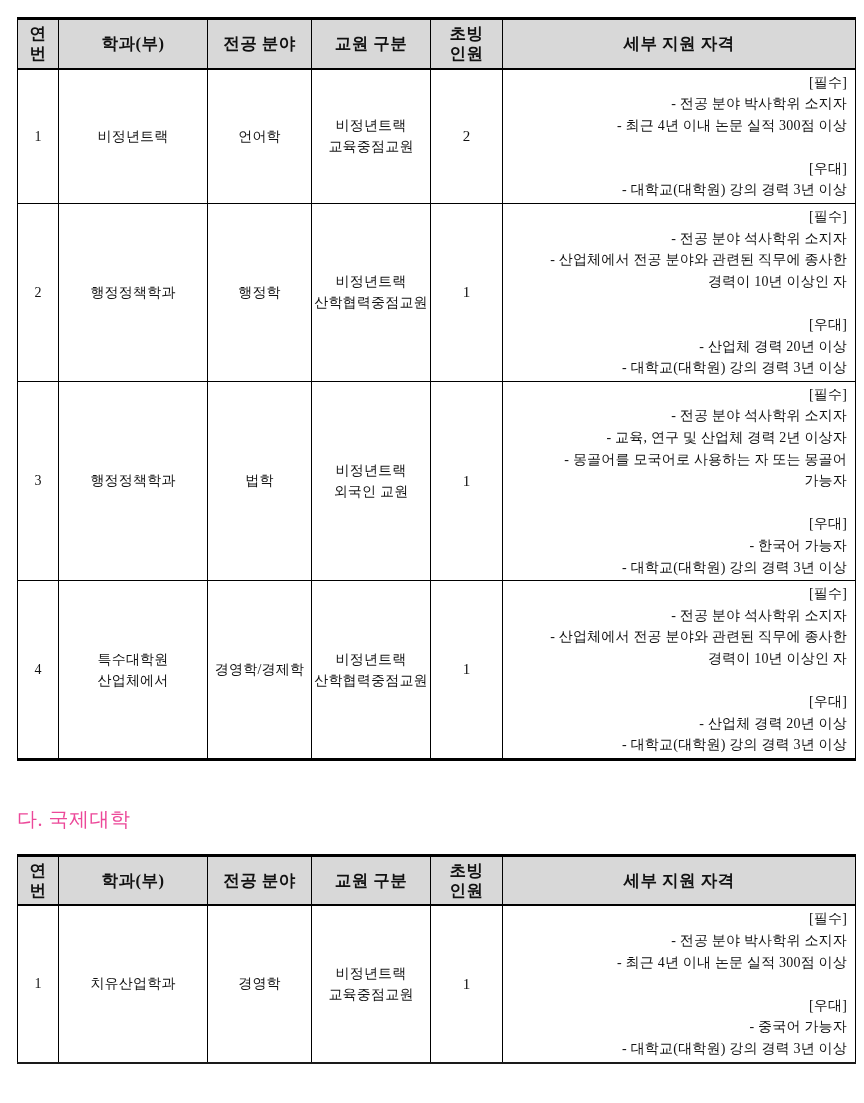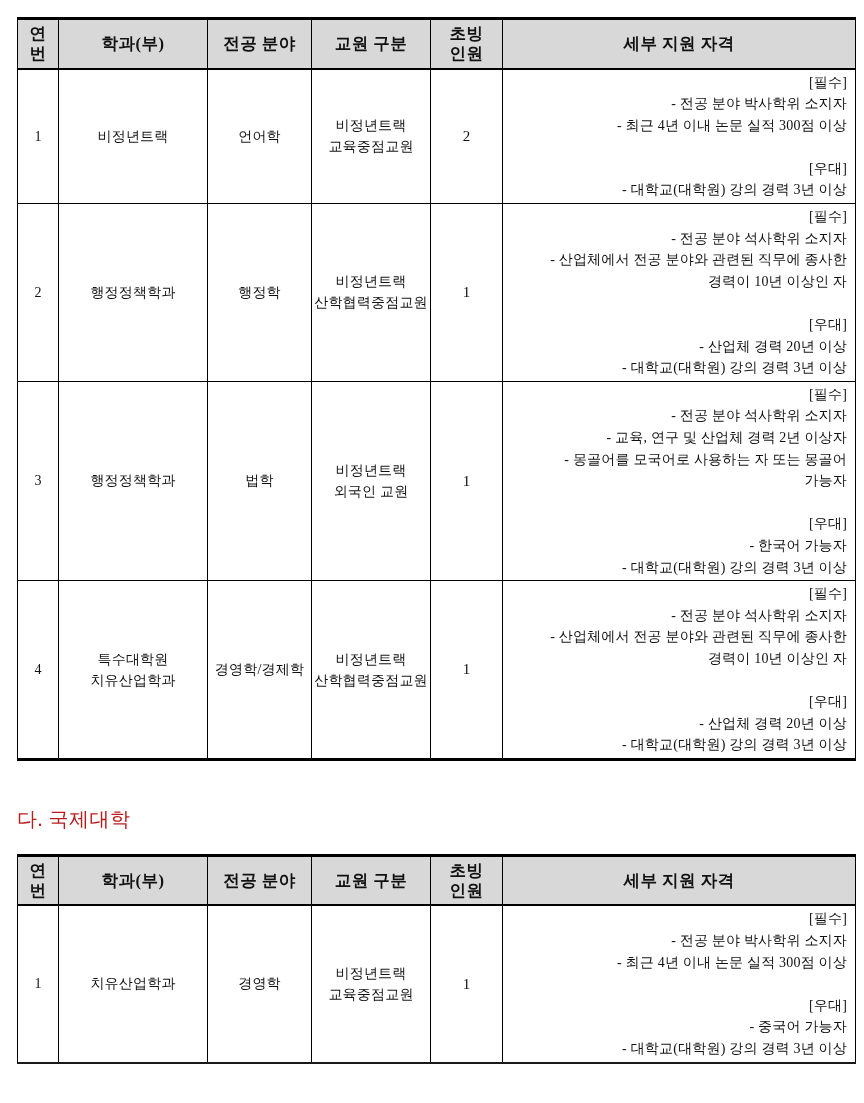--- a/index.html
+++ b/index.html
@@ -59,21 +59,21 @@
   }
   tbody td.count { font-size: 15px; }
   tr.h135 { height: 135px; }
   tr.h165 { height: 165px; }
   tr.h195 { height: 195px; }
   tr.h146 { height: 146px; }
   .section-heading {
     margin: 45px 0 16px 17px;
     font-size: 20px;
     letter-spacing: 0.5px;
-    color: #b91c1c;
+    color: #ec4899;
   }
 </style>
 </head>
 <body>
 
 <div class="page">
 
   <table class="recruit t1">
     <colgroup>
       <col class="c-no">
@@ -139,21 +139,21 @@
 - 몽골어를 모국어로 사용하는 자 또는 몽골어
   가능자
 
 [우대]
 - 한국어 가능자
 - 대학교(대학원) 강의 경력 3년 이상</td>
       </tr>
       <tr class="h165">
         <td>4</td>
         <td>특수대학원
-치유산업학과</td>
+산업체에서</td>
         <td>경영학/경제학</td>
         <td>비정년트랙
 산학협력중점교원</td>
         <td class="count">1</td>
         <td class="detail">[필수]
 - 전공 분야 석사학위 소지자
 - 산업체에서 전공 분야와 관련된 직무에 종사한
   경력이 10년 이상인 자
 
 [우대]

